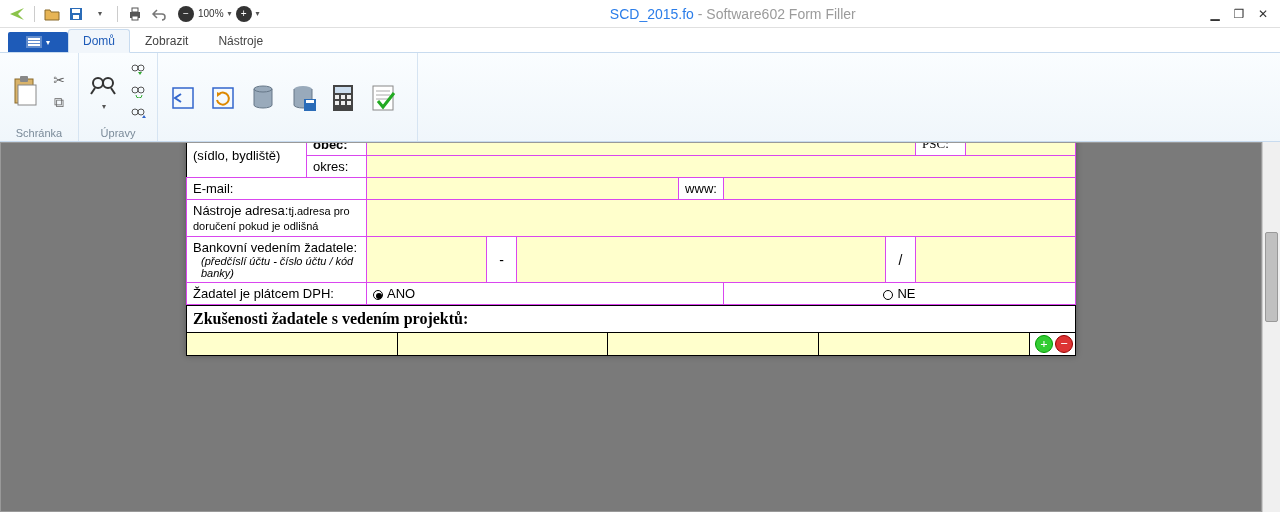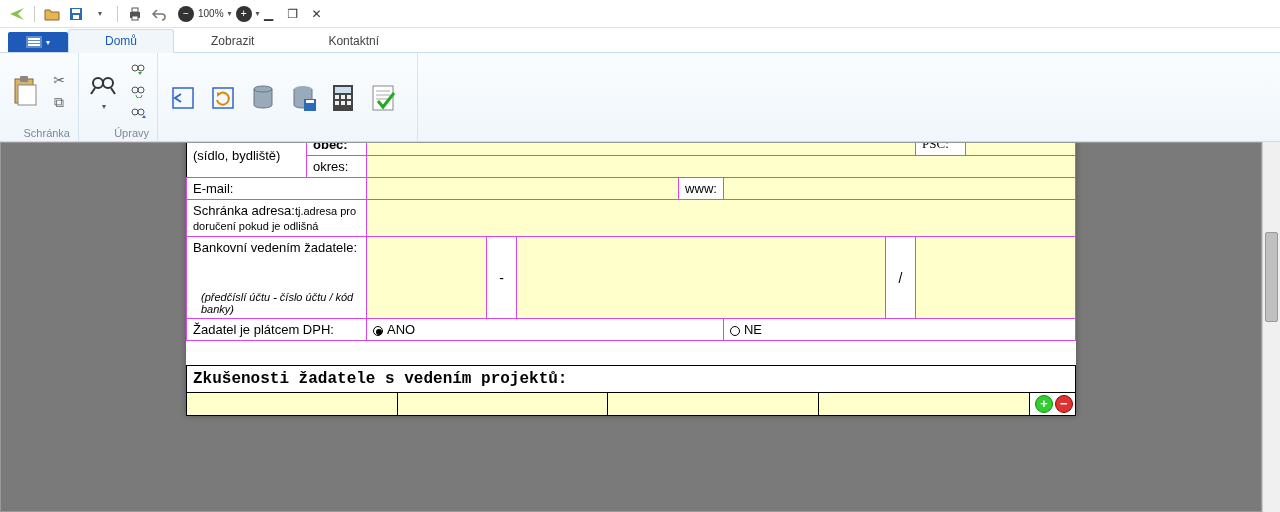--- a/index.html
+++ b/index.html
@@ -14,27 +14,27 @@
 .zoom-text { font-size: 10px; color: #333; }
 .zoom-drop { font-size: 8px; color: #555; }
 .title-center { flex: 1; text-align: center; font-size: 14px; }
 .title-doc { color: #2b7de9; }
 .title-app { color: #9b9b9b; }
 .winctl { display: flex; gap: 6px; padding-right: 8px; }
 .winctl span { width: 18px; height: 18px; display: flex; align-items: center; justify-content: center; cursor: pointer; font-size: 12px; color: #333; }
 
 .tabbar { height: 24px; display: flex; align-items: flex-end; background: #fff; padding-left: 8px; gap: 0; }
 .file-tab { background: #1e5bb8; color: #fff; padding: 4px 18px; font-size: 12px; display: flex; align-items: center; gap: 4px; cursor: pointer; border-radius: 2px 2px 0 0; }
-.tab { padding: 4px 36px; font-size: 12px; color: #444; cursor: pointer; border: 1px solid transparent; border-bottom: none; }
+.tab { padding: 4px 14px; font-size: 12px; color: #444; cursor: pointer; border: 1px solid transparent; border-bottom: none; }
 .tab.active { color: #1e5bb8; border: 1px solid #c8dbef; border-bottom: 1px solid #f1f6fb; background: #f1f6fb; border-radius: 3px 3px 0 0; position: relative; top: 1px; }
 
 .ribbon { height: 90px; background: linear-gradient(#fafdff, #f0f6fb); border: 1px solid #c8dbef; border-left: none; border-right: none; display: flex; }
 .rgroup { border-right: 1px solid #d6e4f2; padding: 4px 8px 2px 8px; display: flex; flex-direction: column; justify-content: space-between; }
 .rgroup-body { display: flex; align-items: center; gap: 6px; flex: 1; }
-.rgroup-label { text-align: right; font-size: 11px; color: #7a8a99; padding-top: 2px; }
+.rgroup-label { text-align: center; font-size: 11px; color: #7a8a99; padding-top: 2px; }
 .rbtn-big { width: 34px; height: 48px; display: flex; flex-direction: column; align-items: center; justify-content: center; cursor: pointer; }
 .rbtn-small { width: 22px; height: 20px; display: flex; align-items: center; justify-content: center; cursor: pointer; font-size: 14px; color: #666; }
 .rcol { display: flex; flex-direction: column; gap: 2px; }
 .refresh-wrap { display: flex; gap: 6px; align-items: center; }
 
 .workarea { position: absolute; top: 142px; left: 0; right: 0; bottom: 0; background: #fff; display: flex; }
 .doc-scroller { flex: 1; background: #7a7a7a; overflow: hidden; position: relative; border: 1px solid #999; }
 .page { position: absolute; left: 50%; transform: translateX(-50%); top: -10px; width: 890px; background: #fff; padding: 0; box-shadow: 0 0 6px rgba(0,0,0,0.3); }
 .vscroll { width: 18px; background: #f0f0f0; border-left: 1px solid #ccc; position: relative; }
 .vscroll-thumb { position: absolute; left: 2px; right: 2px; top: 90px; height: 90px; background: #c0c0c0; border: 1px solid #999; border-radius: 2px; }
@@ -43,21 +43,21 @@
 .form-table td, .form-table th { border: 1px solid #d946ef; padding: 3px 6px; vertical-align: middle; }
 .lbl { background: #fff; }
 .fld { background: #ffffcc; }
 .small-note { font-size: 10px; display: block; }
 .bank-hint { font-size: 11px; font-style: italic; padding-left: 8px; }
 .sep-cell { text-align: center; font-size: 14px; background: #fff; }
 .radio-row td { }
 .radio-dot { display: inline-block; width: 10px; height: 10px; border: 1px solid #000; border-radius: 50%; margin-right: 4px; vertical-align: middle; position: relative; }
 .radio-dot.sel::after { content: ""; position: absolute; width: 6px; height: 6px; background: #000; border-radius: 50%; left: 2px; top: 2px; }
 .section-title { font-weight: bold; font-size: 16px; padding: 6px 8px; }
-.exp-table { width: 100%; border-collapse: collapse; font-family: Liberation Mono, monospace; font-size: 13px; margin-top: 24px; }
+.exp-table { width: 100%; border-collapse: collapse; font-family: Liberation Serif, serif; font-size: 13px; }
 .exp-table td, .exp-table th { border: 1px solid #000; padding: 4px 6px; text-align: left; }
 .exp-table .fld { background: #ffffcc; height: 22px; }
 .row-ctrl { display: flex; gap: 2px; justify-content: flex-end; }
 .row-btn { width: 18px; height: 18px; border-radius: 50%; display: inline-flex; align-items: center; justify-content: center; color: #fff; font-weight: bold; font-size: 13px; cursor: pointer; }
 .row-add { background: #3c3; border: 1px solid #090; }
 .row-del { background: #d33; border: 1px solid #900; }
 
 svg { display: block; }
 </style>
 </head>
@@ -97,41 +97,44 @@
           <path d="M6 4 L2 8 L6 12 M2 8 H11 A3 3 0 0 1 11 14" fill="none" stroke="#777" stroke-width="1.5"></path>
         </svg>
     </span>
     <div class="zoom-group">
       <span class="zoom-btn">−</span>
       <span class="zoom-text">100%</span>
       <span class="zoom-drop">▾</span>
       <span class="zoom-btn">+</span>
       <span class="zoom-drop">▾</span>
     </div>
+  </div>
+  <div class="title-center">
+    <span class="title-doc">SCD_2015.fo</span><span class="title-app"> - </span><span class="title-app">Software602 Form Filler</span>
   </div>
   <div class="winctl">
     <span>▁</span>
     <span>❐</span>
     <span>✕</span>
   </div>
 </div>
 
 <div class="tabbar">
   <div class="file-tab">
     <svg width="16" height="12" viewBox="0 0 16 12">
         <rect x="0" y="0" width="16" height="12" fill="#fff" opacity="0.3"></rect>
         <rect x="2" y="2" width="12" height="2" fill="#fff"></rect>
         <rect x="2" y="5" width="12" height="2" fill="#fff"></rect>
         <rect x="2" y="8" width="12" height="2" fill="#fff"></rect>
       </svg>
     <span style="font-size:8px;">▾</span>
   </div>
   <div class="tab active">Domů</div>
   <div class="tab">Zobrazit</div>
-  <div class="tab">Kontaktní</div>
+  <div class="tab">Nástroje</div>
 </div>
 
 <div class="ribbon">
   <div class="rgroup">
     <div class="rgroup-body">
       <div class="rbtn-big">
         <svg width="26" height="32" viewBox="0 0 26 32">
             <rect x="3" y="4" width="18" height="24" fill="#d9b36a" stroke="#8a6a2a"></rect>
             <rect x="8" y="1" width="8" height="6" rx="1" fill="#888"></rect>
             <rect x="6" y="10" width="18" height="20" fill="#fff" stroke="#888"></rect>
@@ -260,41 +263,41 @@
           <td class="fld" colspan="8"></td>
         </tr>
         <tr>
           <td class="lbl" colspan="2">E-mail:</td>
           <td class="fld" colspan="3"></td>
           <td class="lbl" style="width:36px;">www:</td>
           <td class="fld" colspan="4"></td>
         </tr>
         <tr>
           <td class="lbl" colspan="2">
-            <span>Schránka adresa:</span><span class="small-note" style="display:inline; font-size:11px;">tj.adresa pro doručení pokud je odlišná</span>
+            <span>Nástroje adresa:</span><span class="small-note" style="display:inline; font-size:11px;">tj.adresa pro doručení pokud je odlišná</span>
           </td>
           <td class="fld" colspan="8" style="height:34px;"></td>
         </tr>
         <tr>
           <td class="lbl" colspan="2">
             <span>Bankovní vedením žadatele:</span>
-            <span class="bank-hint" style="display:block;margin-top:36px;">(předčíslí účtu - číslo účtu / kód banky)</span>
+            <span class="bank-hint" style="display:block;">(předčíslí účtu - číslo účtu / kód banky)</span>
           </td>
           <td class="fld" style="width:120px;"></td>
           <td class="sep-cell" style="width:30px;">-</td>
           <td class="fld" colspan="3"></td>
           <td class="sep-cell" style="width:30px;">/</td>
           <td class="fld" colspan="2"></td>
         </tr>
         <tr class="radio-row">
           <td class="lbl" colspan="2">Žadatel je plátcem DPH:</td>
           <td colspan="4" style="text-align:left;">
             <span class="radio-dot sel"></span><span>ANO</span>
           </td>
-          <td colspan="4" style="">
+          <td colspan="4" style="text-align:center;">
             <span class="radio-dot"></span><span>NE</span>
           </td>
         </tr>
       </tbody>
         </table>
 
       <table class="exp-table">
         <tbody>
             <tr>
           <td colspan="5" class="section-title">Zkušenosti žadatele s vedením projektů:</td>

